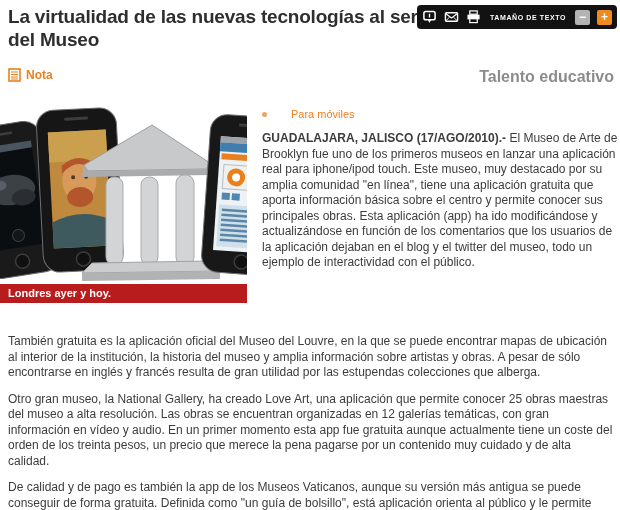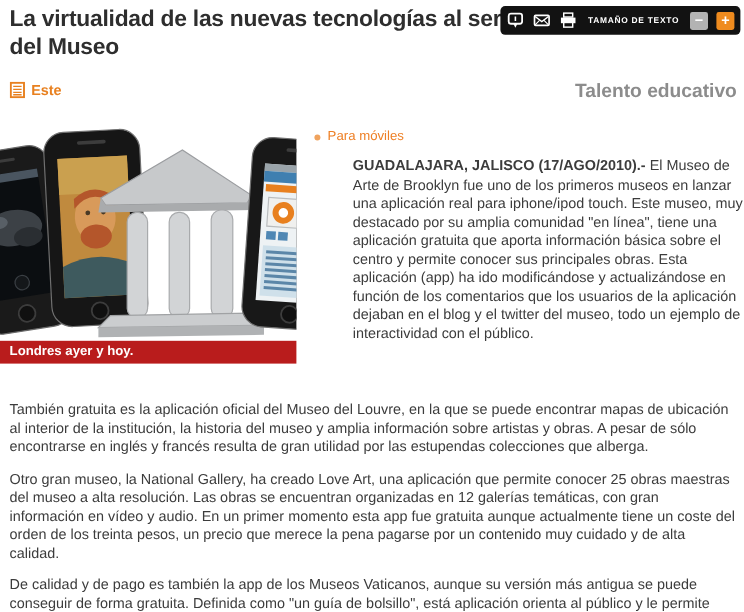--- a/index.html
+++ b/index.html
@@ -44,31 +44,31 @@
   
   .figure { position:absolute; left:0; top:103px; width:247px; }
   .figure .art { width:247px; height:181px; display:block; background:#ffffff; }
   .figure .caption {
     width:247px; height:19px; background:#b91c1c; color:#ffffff;
     font-size:11px; font-weight:bold; line-height:19px; padding-left:8px;
   }
   
   .col-right { position:absolute; left:262px; top:108px; width:357px; }
   .kicker {
-    display:flex; align-items:center; gap:6px;
+    display:flex; align-items:center; gap:24px;
     color:#ee7f24; font-size:11px; margin-bottom:11px; cursor:pointer;
   }
   .kicker .bullet {
     width:5px; height:5px; border-radius:50%; background:#f0a35e; display:inline-block;
   }
   .lede {
     font-style:italic; font-size:12px; line-height:16px; color:#3c3c3c;
     margin-bottom:13px;
   }
-  .body-par { font-size:12px; line-height:15.5px; color:#3c3c3c;margin-left:32px; }
+  .body-par { font-size:12px; line-height:15.5px; color:#3c3c3c; }
   .body-par .dateline { font-weight:bold; }
   
   .bottom { position:absolute; left:8px; top:334px; width:606px; }
   .bottom p { font-size:12px; line-height:15.5px; color:#3c3c3c; margin-bottom:11px; }
 </style>
 </head>
 <body>
 
 <h1 class="page-title">La virtualidad de las nuevas tecnologías al servicio del Museo</h1>
 
@@ -91,21 +91,21 @@
   <span class="size-label">TAMAÑO DE TEXTO</span>
   <button class="size-btn minus">−</button>
   <button class="size-btn plus">+</button>
 </div>
 
 <div class="meta-note">
   <svg width="13" height="14" viewBox="0 0 13 14">
     <rect x="1" y="1" width="11" height="12" fill="none" stroke="#e8801f" stroke-width="1.6"></rect>
     <path d="M3 4 L10 4 M3 6.5 L10 6.5 M3 9 L10 9 M3 11 L10 11" stroke="#e8801f" stroke-width="1.2"></path>
   </svg>
-  <span>Este</span>
+  <span>Nota</span>
 </div>
 <div class="meta-category">Talento educativo</div>
 
 <figure class="figure">
   <svg class="art" viewBox="0 0 247 181">
 
     <g transform="rotate(-9 20 110)">
       <rect x="-22" y="20" width="74" height="152" rx="16" fill="#1a1a1a" stroke="#6a6a6a" stroke-width="1"></rect>
       <rect x="-12" y="40" width="54" height="104" fill="#0b0e11"></rect>
       <rect x="-12" y="40" width="54" height="7" fill="#4a5560"></rect>

